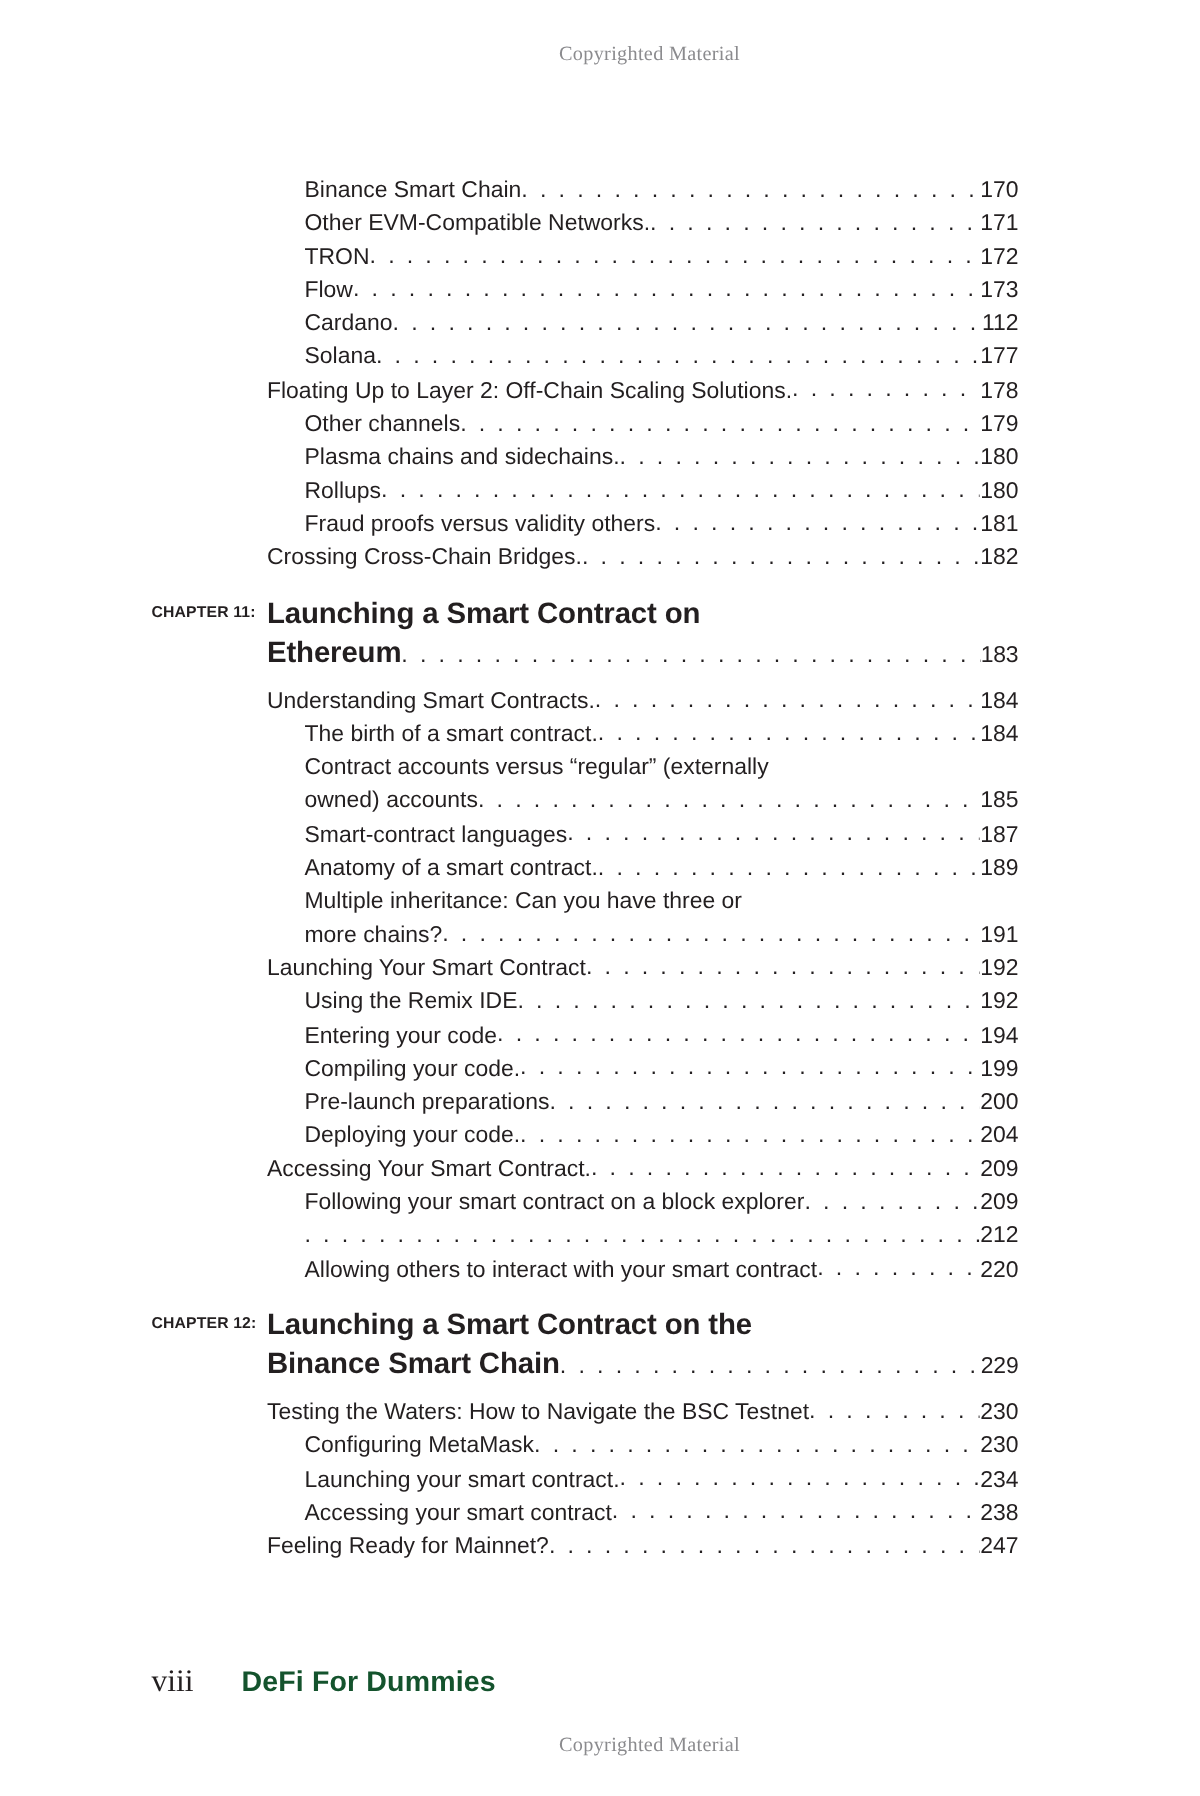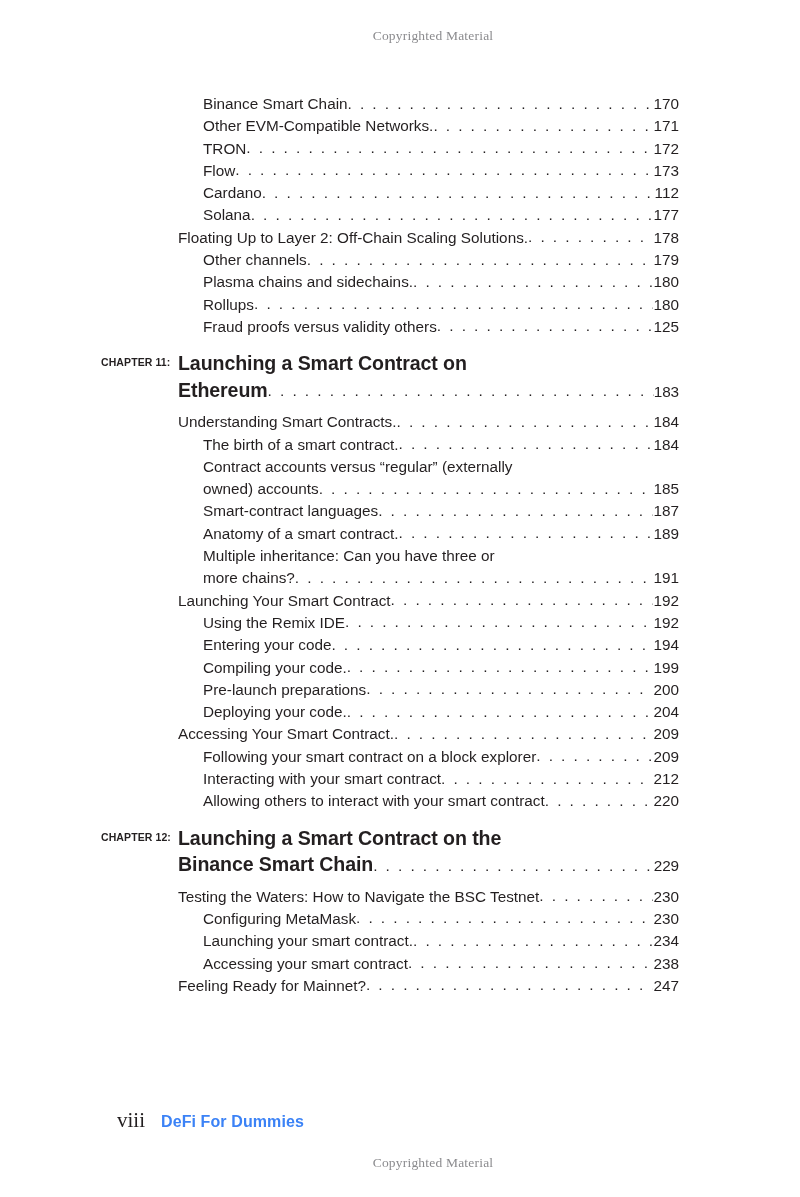--- a/index.html
+++ b/index.html
@@ -37,21 +37,21 @@
     color: #8b8b8e;
     padding-left: 33px;
   }
   .watermark-top { top: 28px; }
   .watermark-bottom { top: 1155px; }
 
   
   .toc {
     position: absolute;
     left: 101px;
-    top: 93px;
+    top: 116px;
     width: 578px;
   }
 
   .row {
     position: relative;
     display: flex;
     align-items: flex-start;
     width: 100%;
   }
 
@@ -156,27 +156,26 @@
     top: 1108px;
     display: flex;
     align-items: baseline;
   }
   .folio {
     font-family: "Liberation Serif", serif;
     font-size: 21px;
     color: #231f20;
     width: 60px;
     flex: 0 0 60px;
-    text-align: center;
   }
   .book-title {
     font-family: "Liberation Sans", sans-serif;
     font-weight: bold;
-    font-size: 16px;
-    color: #3b82f6;
+    font-size: 19px;
+    color: #14532d;
     letter-spacing: 0.1px;
   }
 </style>
 </head>
 <body>
 
 <div class="page">
 
   <div class="watermark watermark-top">Copyrighted Material</div>
 
@@ -280,21 +279,31 @@
             <span class="pg">180</span>
           </div>
         </div>
       </div>
       <div class="row">
         <div class="chap-label empty"></div>
         <div class="entry-body lvl2">
           <div class="line">
             <span class="txt">Fraud proofs versus validity others</span>
             <span class="leader"></span>
-            <span class="pg">125</span>
+            <span class="pg">181</span>
+          </div>
+        </div>
+      </div>
+      <div class="row">
+        <div class="chap-label empty"></div>
+        <div class="entry-body lvl1">
+          <div class="line">
+            <span class="txt">Crossing Cross-Chain Bridges.</span>
+            <span class="leader"></span>
+            <span class="pg">182</span>
           </div>
         </div>
       </div>
       <div class="row chapter gap-before">
         <div class="chap-label">CHAPTER 11:</div>
         <div class="entry-body">
           <div class="line">
             <span class="txt">Launching a Smart Contract on</span>
           </div>
           <div class="line">
@@ -449,21 +458,20 @@
             <span class="txt">Following your smart contract on a block explorer</span>
             <span class="leader"></span>
             <span class="pg">209</span>
           </div>
         </div>
       </div>
       <div class="row">
         <div class="chap-label empty"></div>
         <div class="entry-body lvl2">
           <div class="line">
-            <span class="txt">Interacting with your smart contract</span>
             <span class="leader"></span>
             <span class="pg">212</span>
           </div>
         </div>
       </div>
       <div class="row">
         <div class="chap-label empty"></div>
         <div class="entry-body lvl2">
           <div class="line">
             <span class="txt">Allowing others to interact with your smart contract</span>

